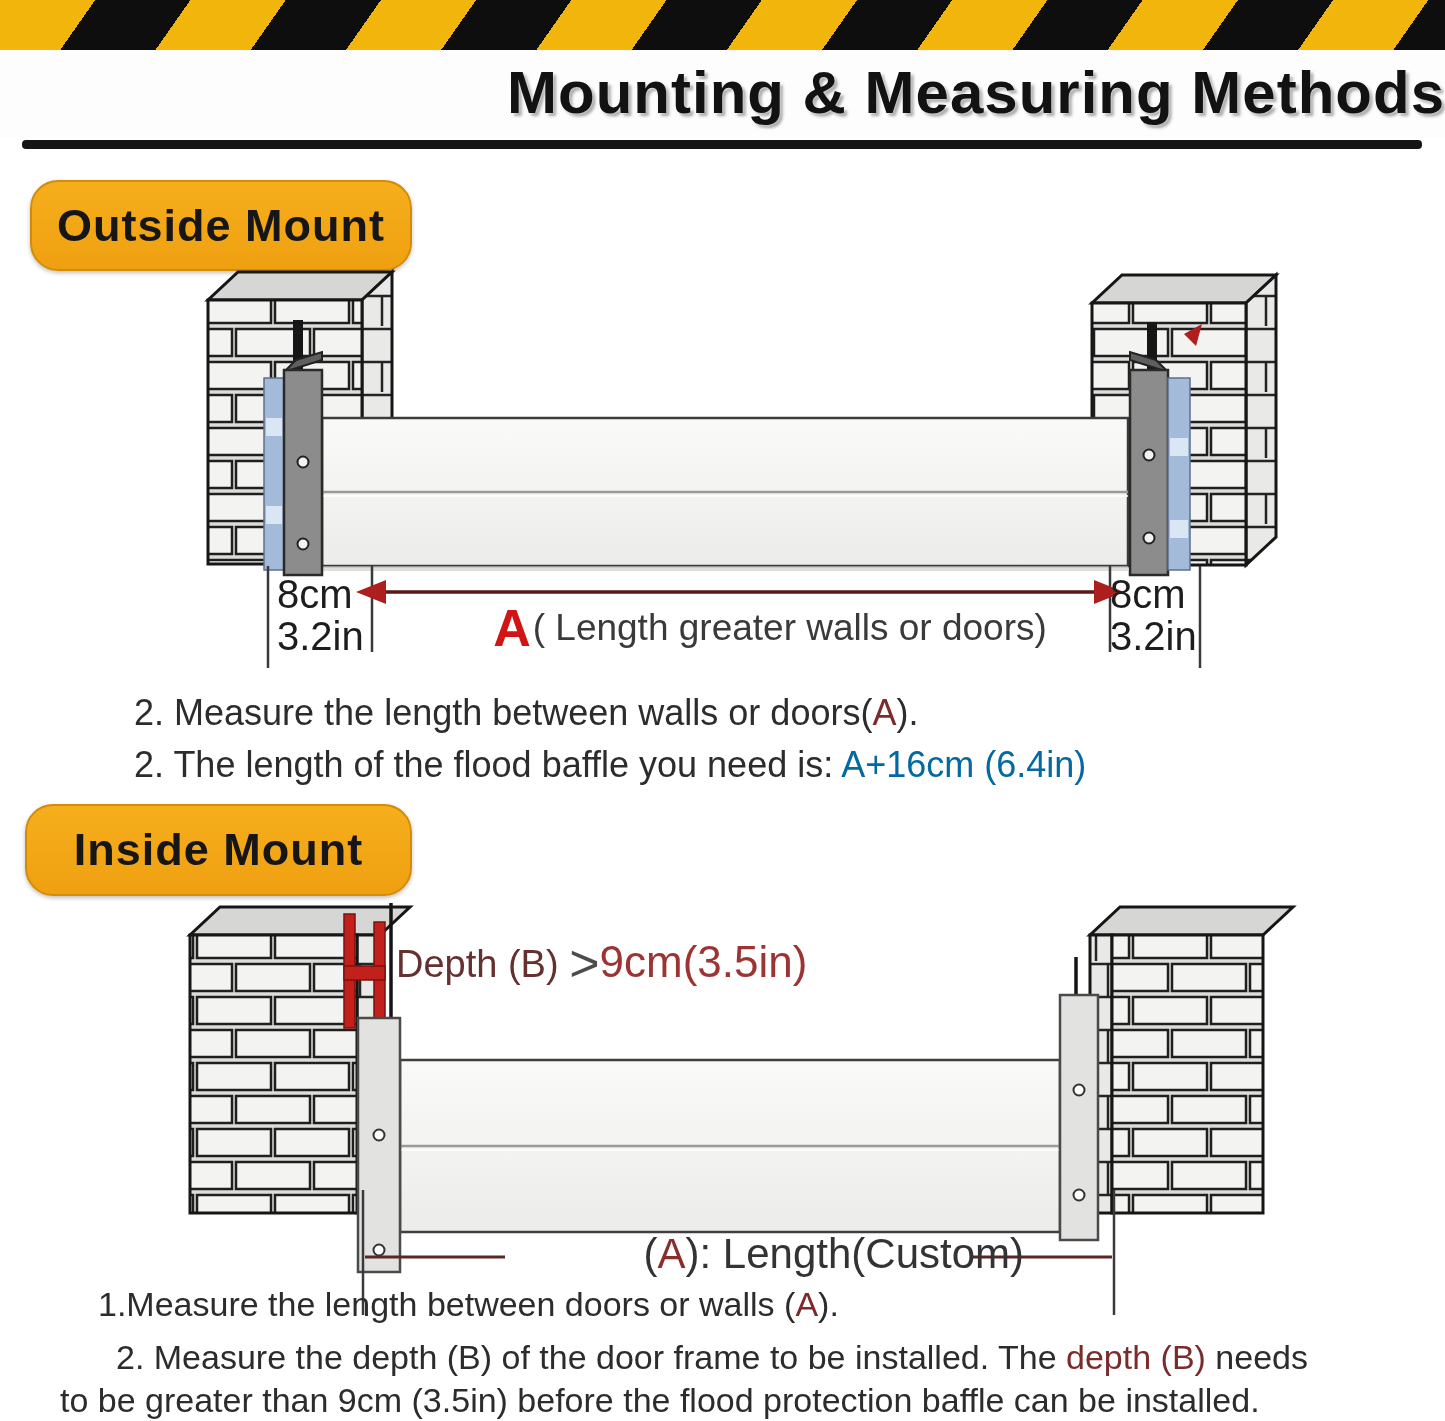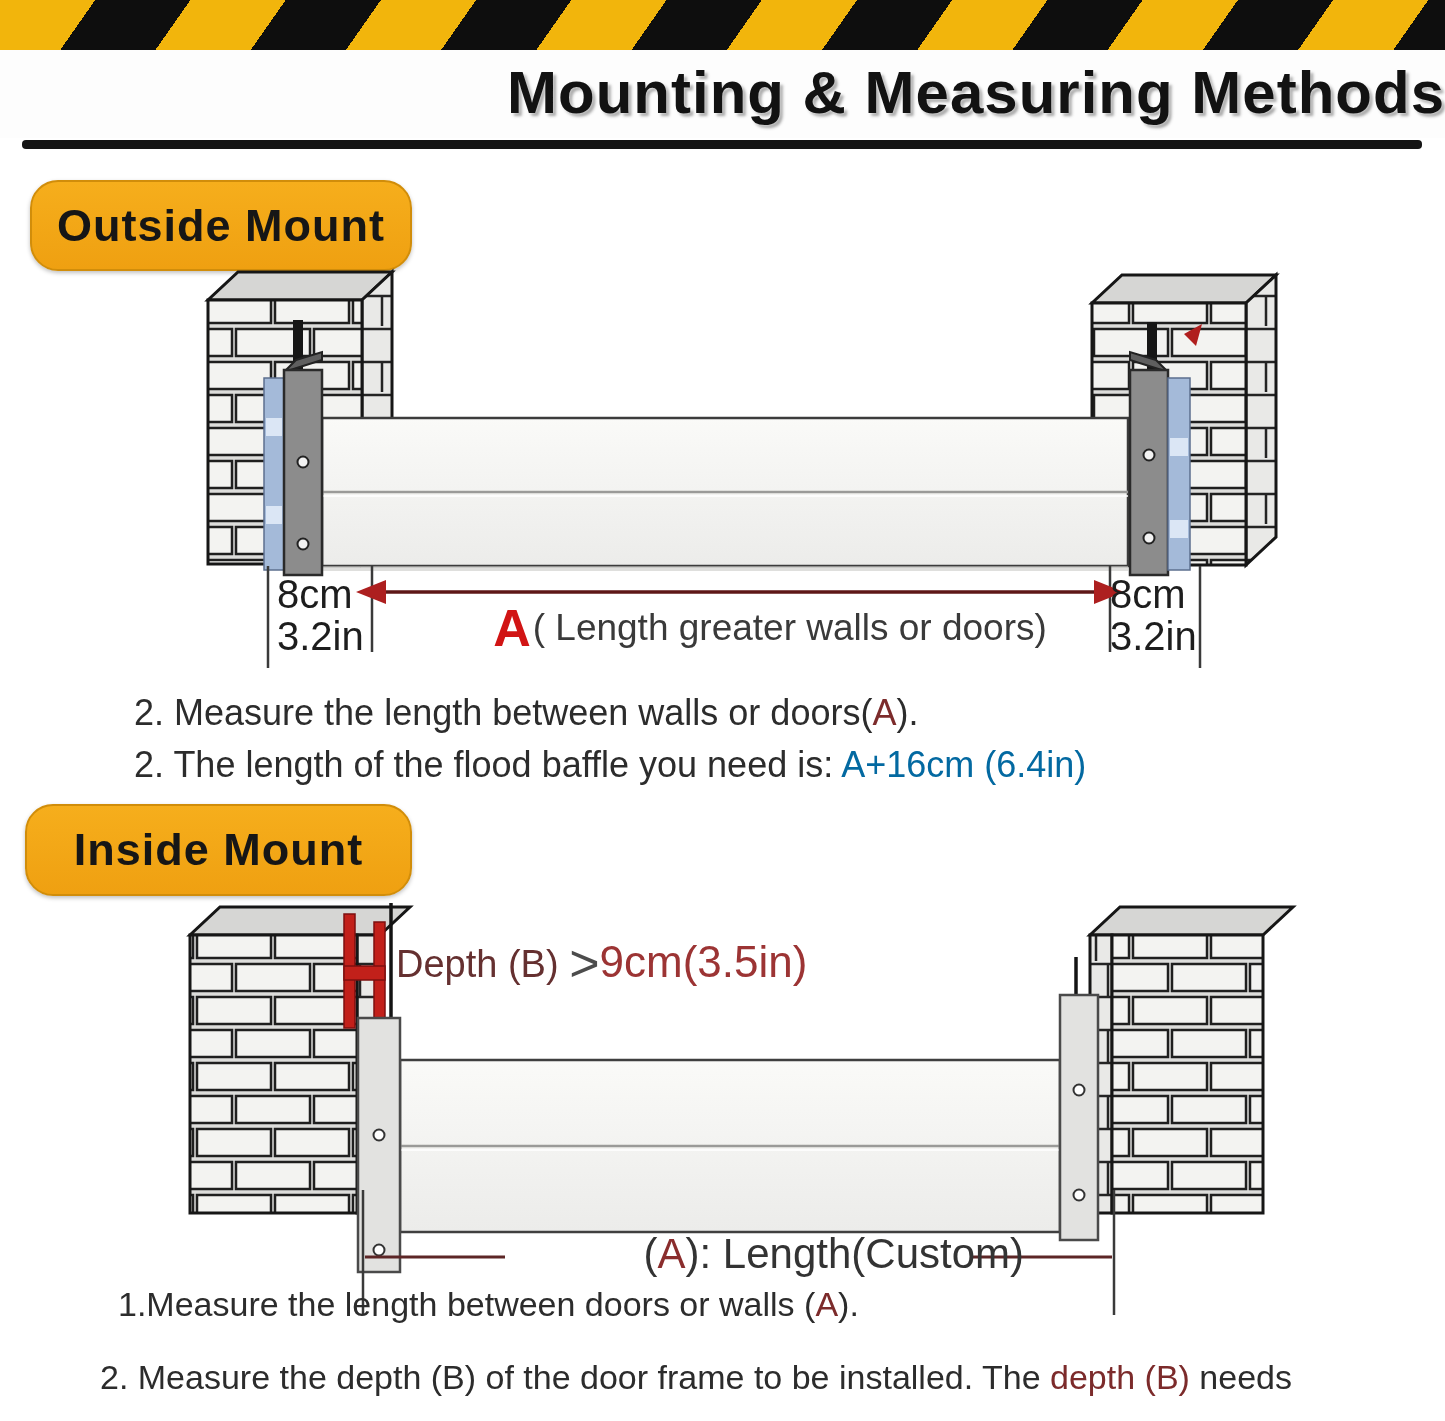--- a/index.html
+++ b/index.html
@@ -46,22 +46,22 @@
   .o-step1{left:134px;top:692px;}
   .o-step2{left:134px;top:744px;}
   .depth-label{position:absolute;left:396px;top:922px;white-space:nowrap;margin-top:11px;}
   .depth-label .dl-name{font-size:38px;color:#653030;}
   .depth-label .dl-gt{font-size:52px;color:#4c4c4c;vertical-align:-4px;}
   .depth-label .dl-value{font-size:44px;color:#9c3434;}
   .inside-length{position:absolute;left:444px;top:1230px;width:580px;text-align:right;font-size:42px;color:#333;white-space:nowrap;}
   .inside-length .maroon{color:#8a2d2d;}
   .i-step{position:absolute;font-size:34px;color:#2c2c2c;white-space:nowrap;}
   .i-step .maroon{color:#7c2b2b;}
-  .i-step1{left:98px;top:1285px;margin-left:20px;}
-  .i-step2a{left:100px;top:1338px;margin-top:20px;}
+  .i-step1{left:98px;top:1285px;}
+  .i-step2a{left:116px;top:1338px;}
   .i-step2b{left:60px;top:1381px;}
 </style>
 </head>
 <body>
 
 <div class="stage">
 
   <div class="hazard-band"></div>
   <div class="title-band">
     <div class="title-text">Mounting &amp; Measuring Methods</div>
@@ -225,14 +225,15 @@
   <div class="inside-length">
     <span>(</span><span class="maroon">A</span><span>): Length(Custom)</span>
   </div>
 
   <div class="i-step i-step1">
     <span>1.Measure the length between doors or walls (</span><span class="maroon">A</span><span>).</span>
   </div>
   <div class="i-step i-step2a">
     <span>2. Measure the depth (B) of the door frame to be installed. The </span><span class="maroon">depth (B)</span><span> needs</span>
   </div>
+  <div class="i-step i-step2b">to be greater than 9cm (3.5in) before the flood protection baffle can be installed.</div>
 
 </div>
 
 </body></html>

